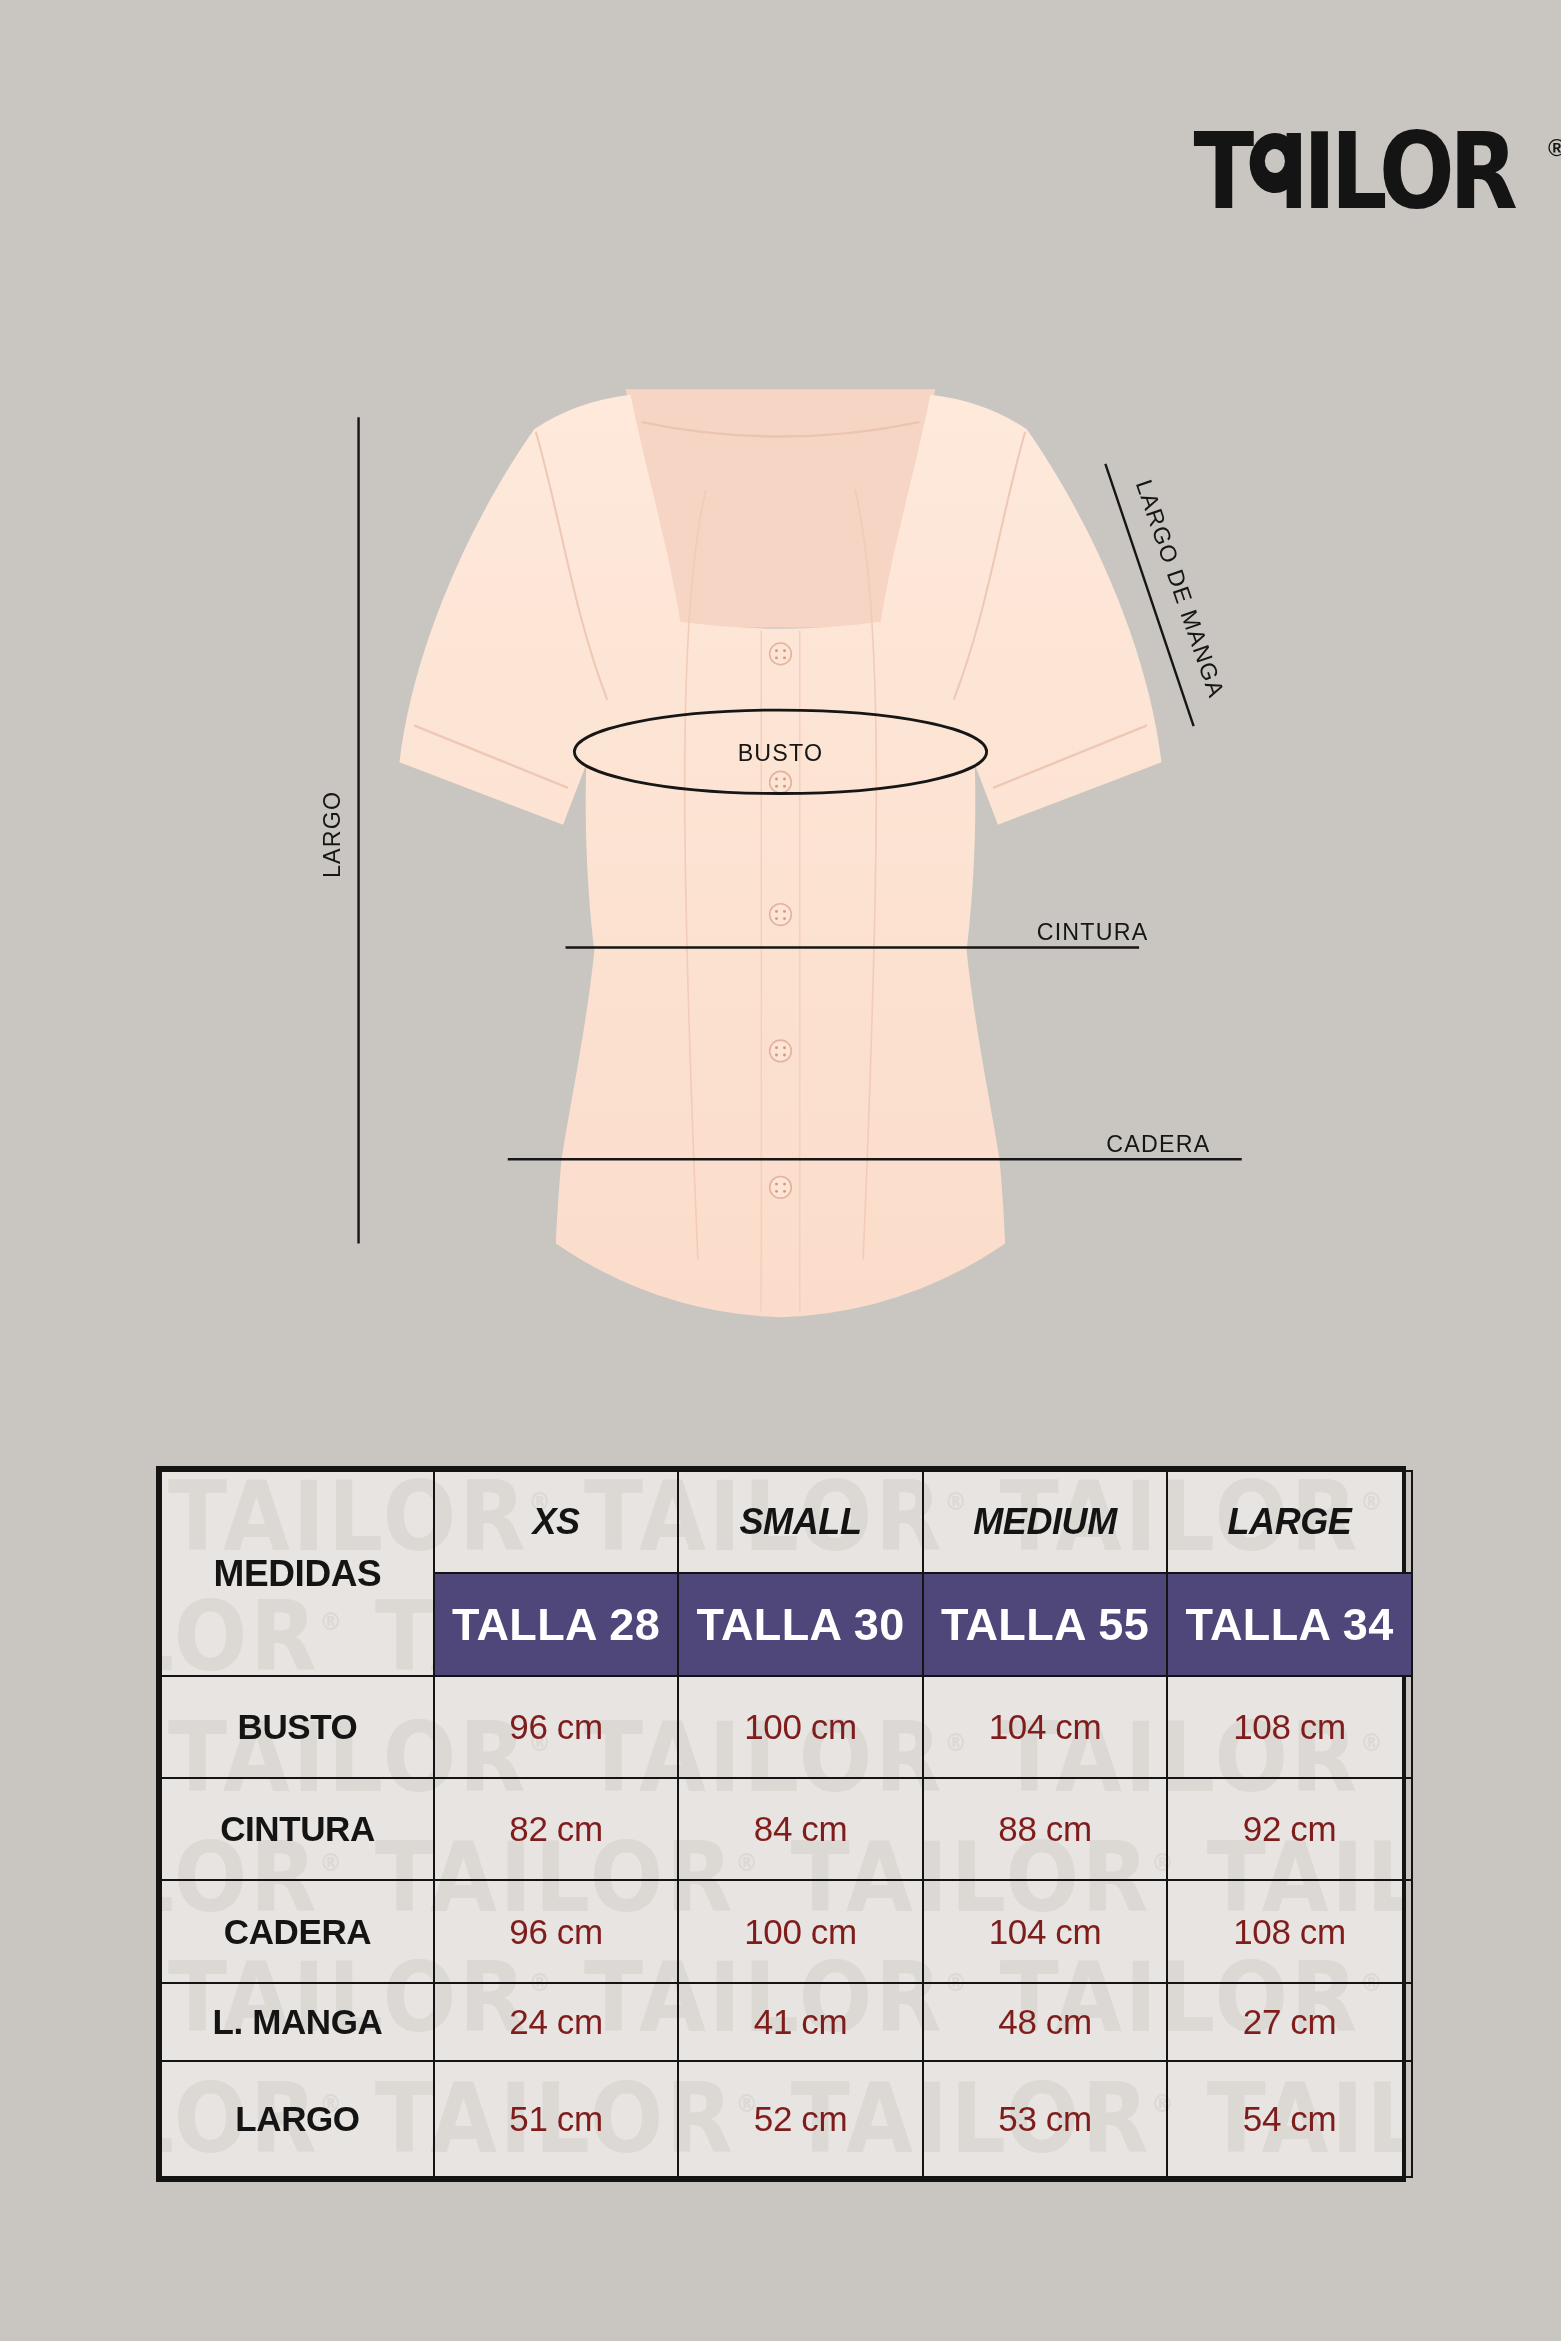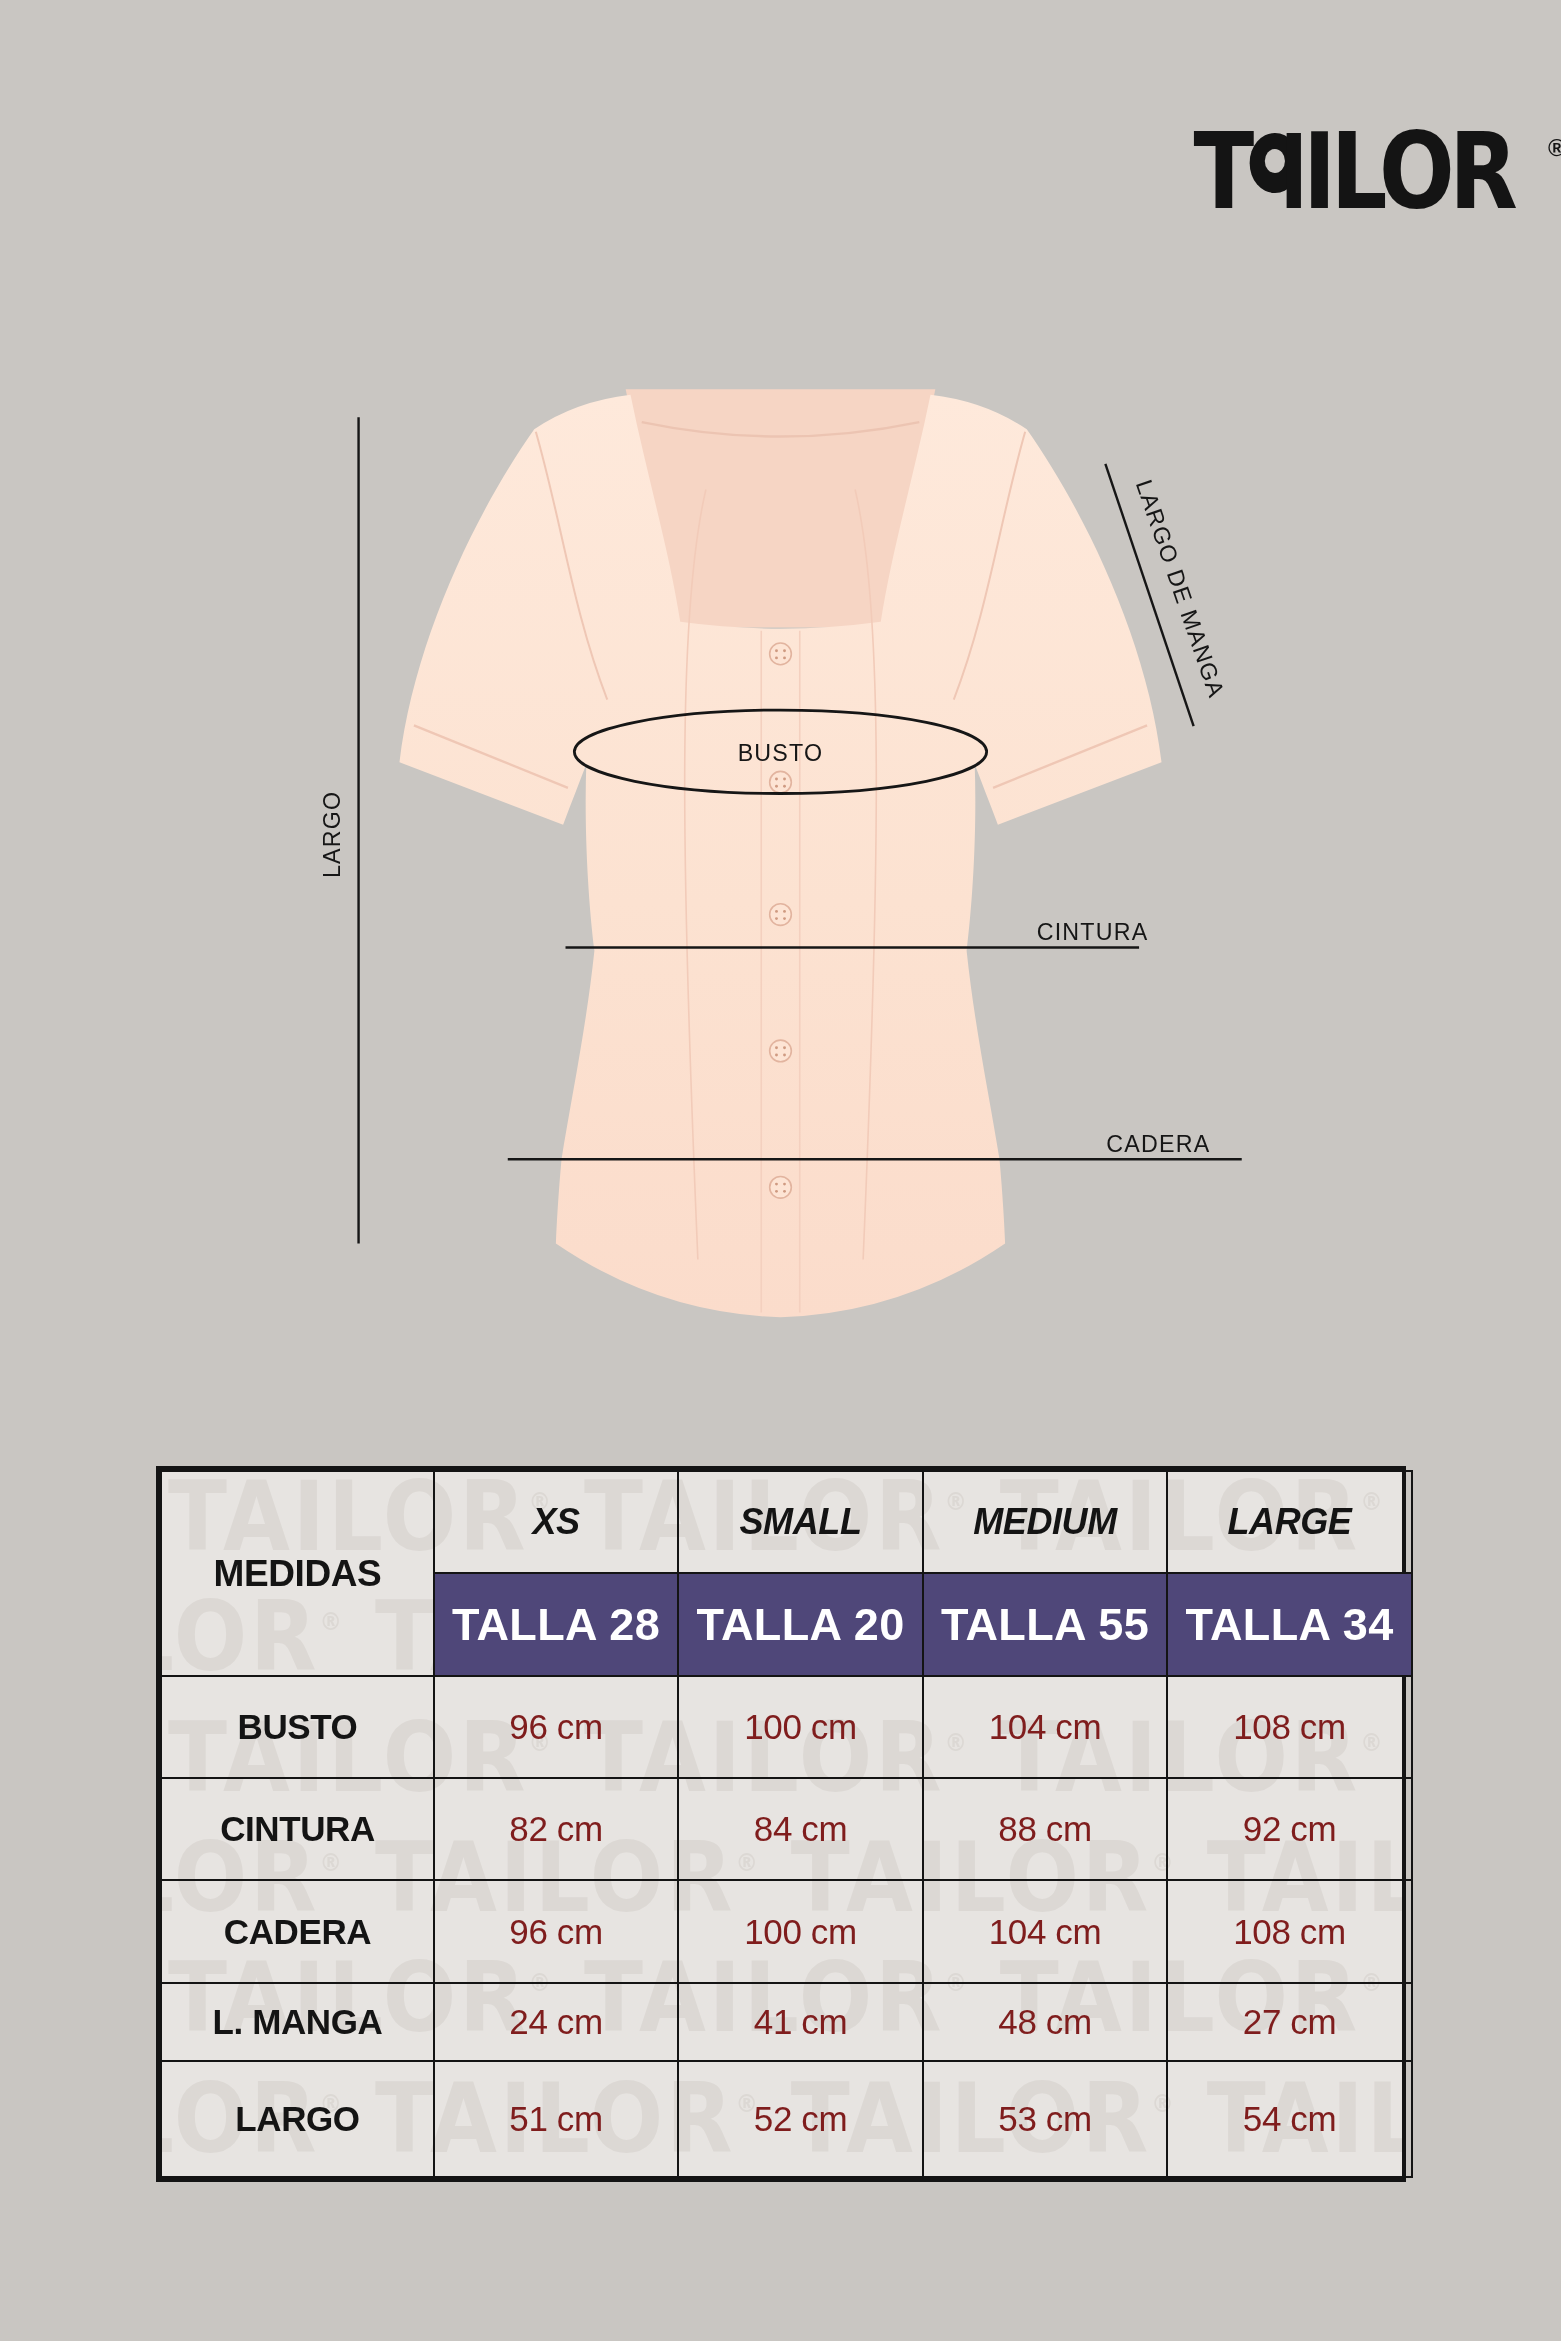--- a/index.html
+++ b/index.html
@@ -217,21 +217,21 @@
       <tbody>
           <tr style="height:102px">
         <td class="corner" rowspan="2">MEDIDAS</td>
         <td class="size-h">XS</td>
         <td class="size-h">SMALL</td>
         <td class="size-h">MEDIUM</td>
         <td class="size-h">LARGE</td>
       </tr>
       <tr style="height:103px">
         <td class="talla">TALLA 28</td>
-        <td class="talla">TALLA 20</td>
+        <td class="talla">TALLA 30</td>
         <td class="talla">TALLA 55</td>
         <td class="talla">TALLA 34</td>
       </tr>
       <tr style="height:102px">
         <td class="row-label">BUSTO</td>
         <td class="val">96 cm</td>
         <td class="val">100 cm</td>
         <td class="val">104 cm</td>
         <td class="val">108 cm</td>
       </tr>

